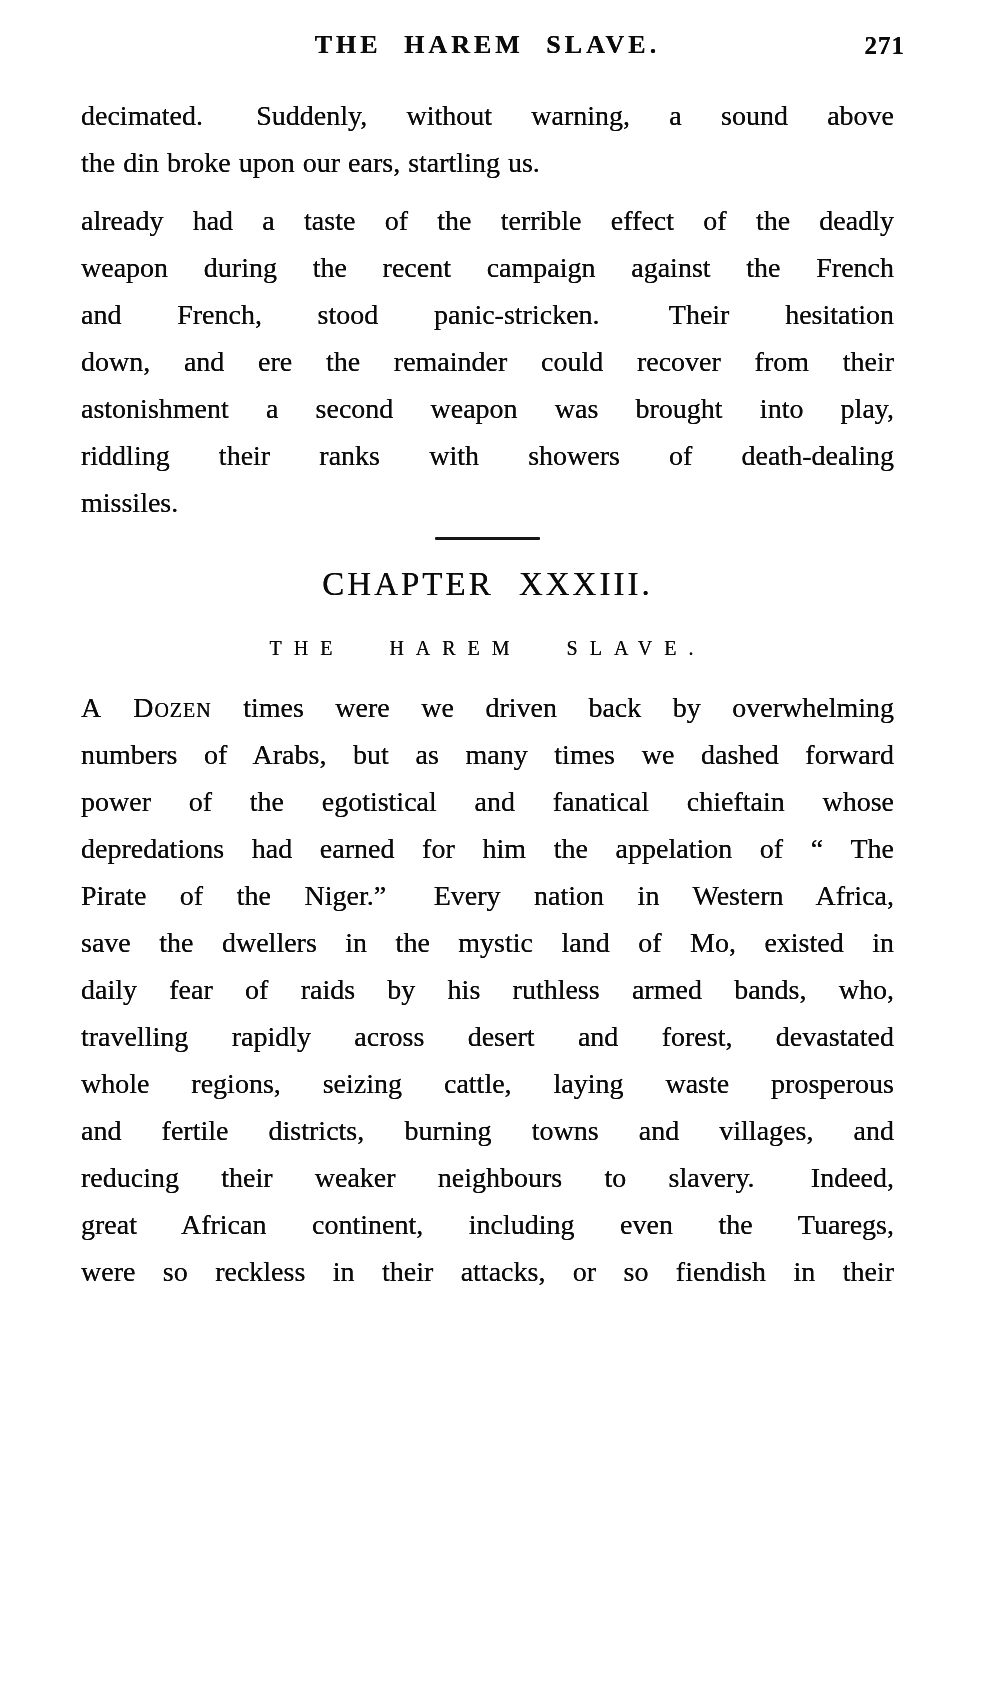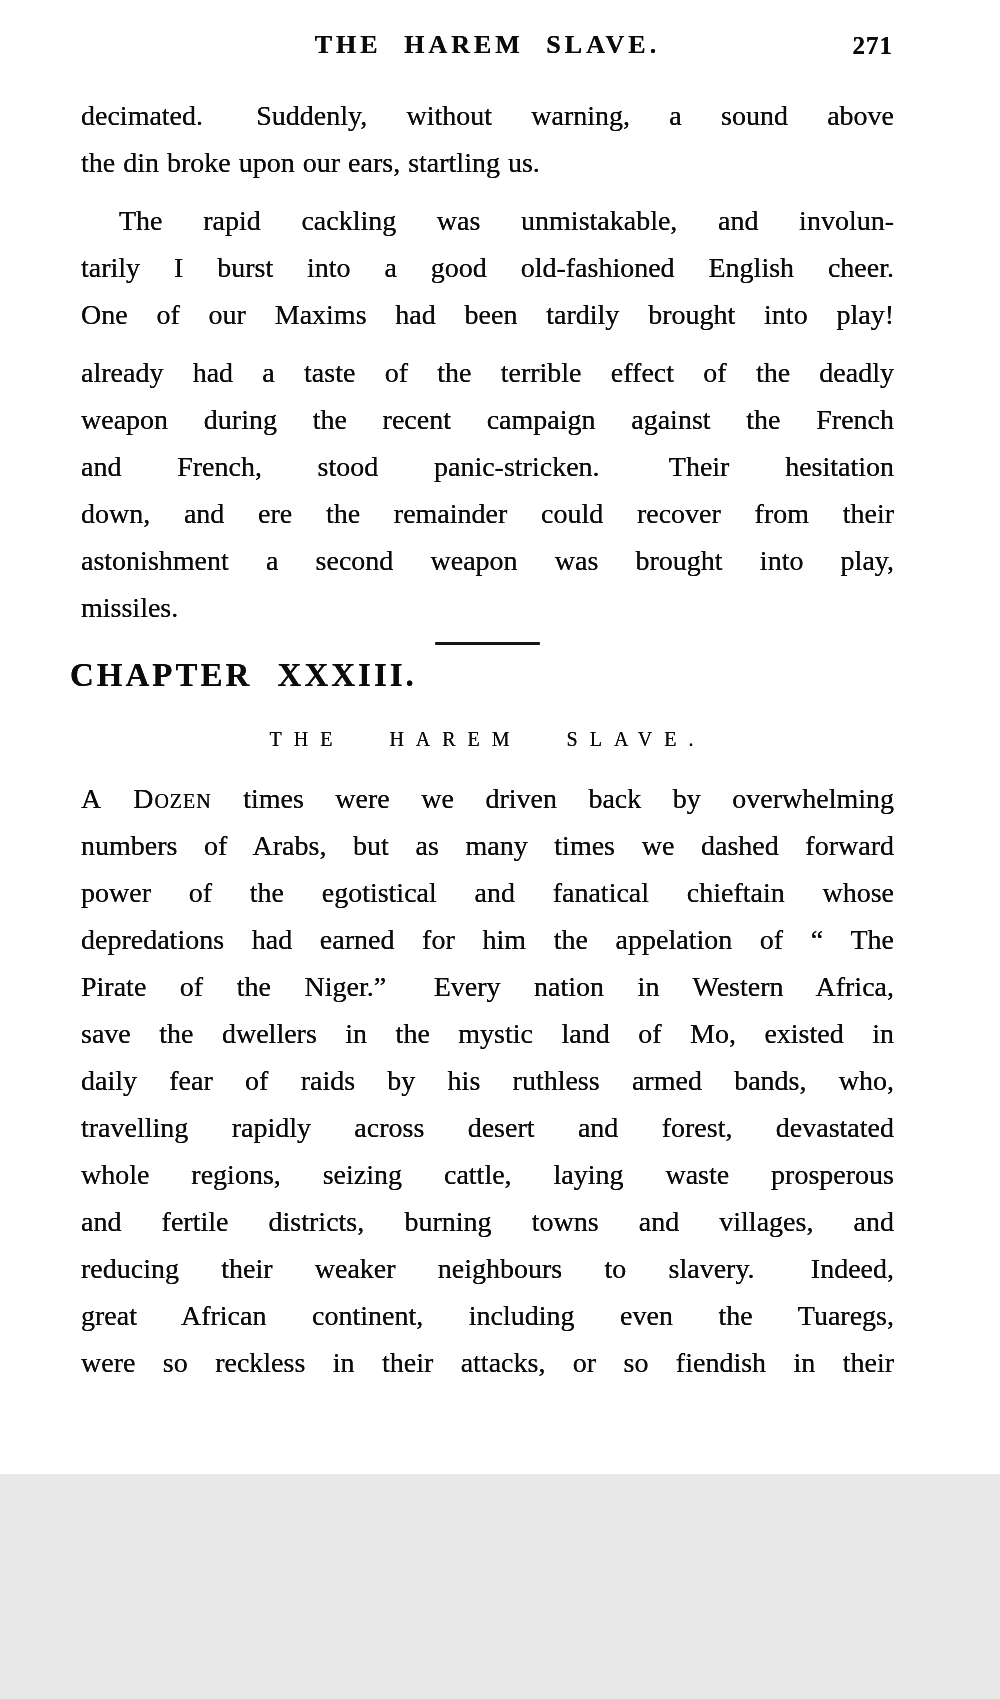--- a/index.html
+++ b/index.html
@@ -1,19 +1,19 @@
 <!DOCTYPE html>
 <html><head>
 <meta charset="utf-8">
 <style>
   html, body { margin: 0; padding: 0; background: #e8e8e8; }
   .page {
     position: relative;
     width: 1000px;
-    height: 1474px;
+    height: 1699px;
     background: #ffffff;
     overflow: hidden;
     font-family: "Liberation Serif", "DejaVu Serif", serif;
     color: #0b0b0b;
   }
   .content {
     padding: 30px 95px 0 70px; 
   }
   .txt { text-shadow: 0 0 0.6px currentColor; } 
 
@@ -21,21 +21,21 @@
   .header { position: relative; height: 36px; margin-bottom: 26px; }
   .running-title {
     text-align: center;
     font-size: 26px;
     font-weight: bold;
     letter-spacing: 4px;
     word-spacing: 12px;
   }
   .page-number {
     position: absolute;
-    right: 12px; top: 2px;
+    right: 0; top: 2px;
     font-size: 25px;
     font-weight: bold;
     letter-spacing: 1px;
   }
 
   
   .para { margin: 11px; }
   .line {
     font-size: 28px;
     line-height: 47px;
@@ -52,25 +52,25 @@
   .divider {
     width: 105px;
     height: 3px;
     background: #161616;
     margin: 10px auto 0 auto;
     border-radius: 1px;
   }
 
   
   .chapter-heading {
-    margin-top: 12px;
+    margin-top: 26px;
+    text-align: center;
     font-size: 33px;
     letter-spacing: 3px;
     word-spacing: 14px;
-    font-weight: bold;
   }
   .chapter-subtitle {
     margin-top: 34px;
     text-align: center;
     font-size: 20px;
     letter-spacing: 12px;
     word-spacing: 28px;
   }
   .chapter-body { margin-top: 24px; }
 </style>
@@ -84,30 +84,26 @@
       <div class="running-title txt">THE HAREM SLAVE.</div>
       <div class="page-number txt">271</div>
     </div>
 
     <div id="pre-paragraphs">
         <div class="para">
           <div class="line txt first">decimated.  Suddenly, without warning, a sound above</div>
           <div class="line txt last-free">the din broke upon our ears, startling us.</div>
         </div>
         <div class="para indent">
-          <div class="line txt first">The rapid cackling was unmistakable, and involun-</div>
-          <div class="line txt">tarily I burst into a good old-fashioned English cheer.</div>
-          <div class="line txt">One of our Maxims had been tardily brought into play!</div>
-        </div>
-        <div class="para indent">
           <div class="line txt">already had a taste of the terrible effect of the deadly</div>
           <div class="line txt">weapon during the recent campaign against the French</div>
           <div class="line txt">and French, stood panic-stricken.  Their hesitation</div>
           <div class="line txt">down, and ere the remainder could recover from their</div>
           <div class="line txt">astonishment a second weapon was brought into play,</div>
+          <div class="line txt">riddling their ranks with showers of death-dealing</div>
           <div class="line txt last-free">missiles.</div>
         </div>
       </div>
 
     <div class="divider"></div>
 
     <div class="chapter-heading txt">CHAPTER XXXIII.</div>
 
     <div class="chapter-subtitle txt">THE HAREM SLAVE.</div>
 

